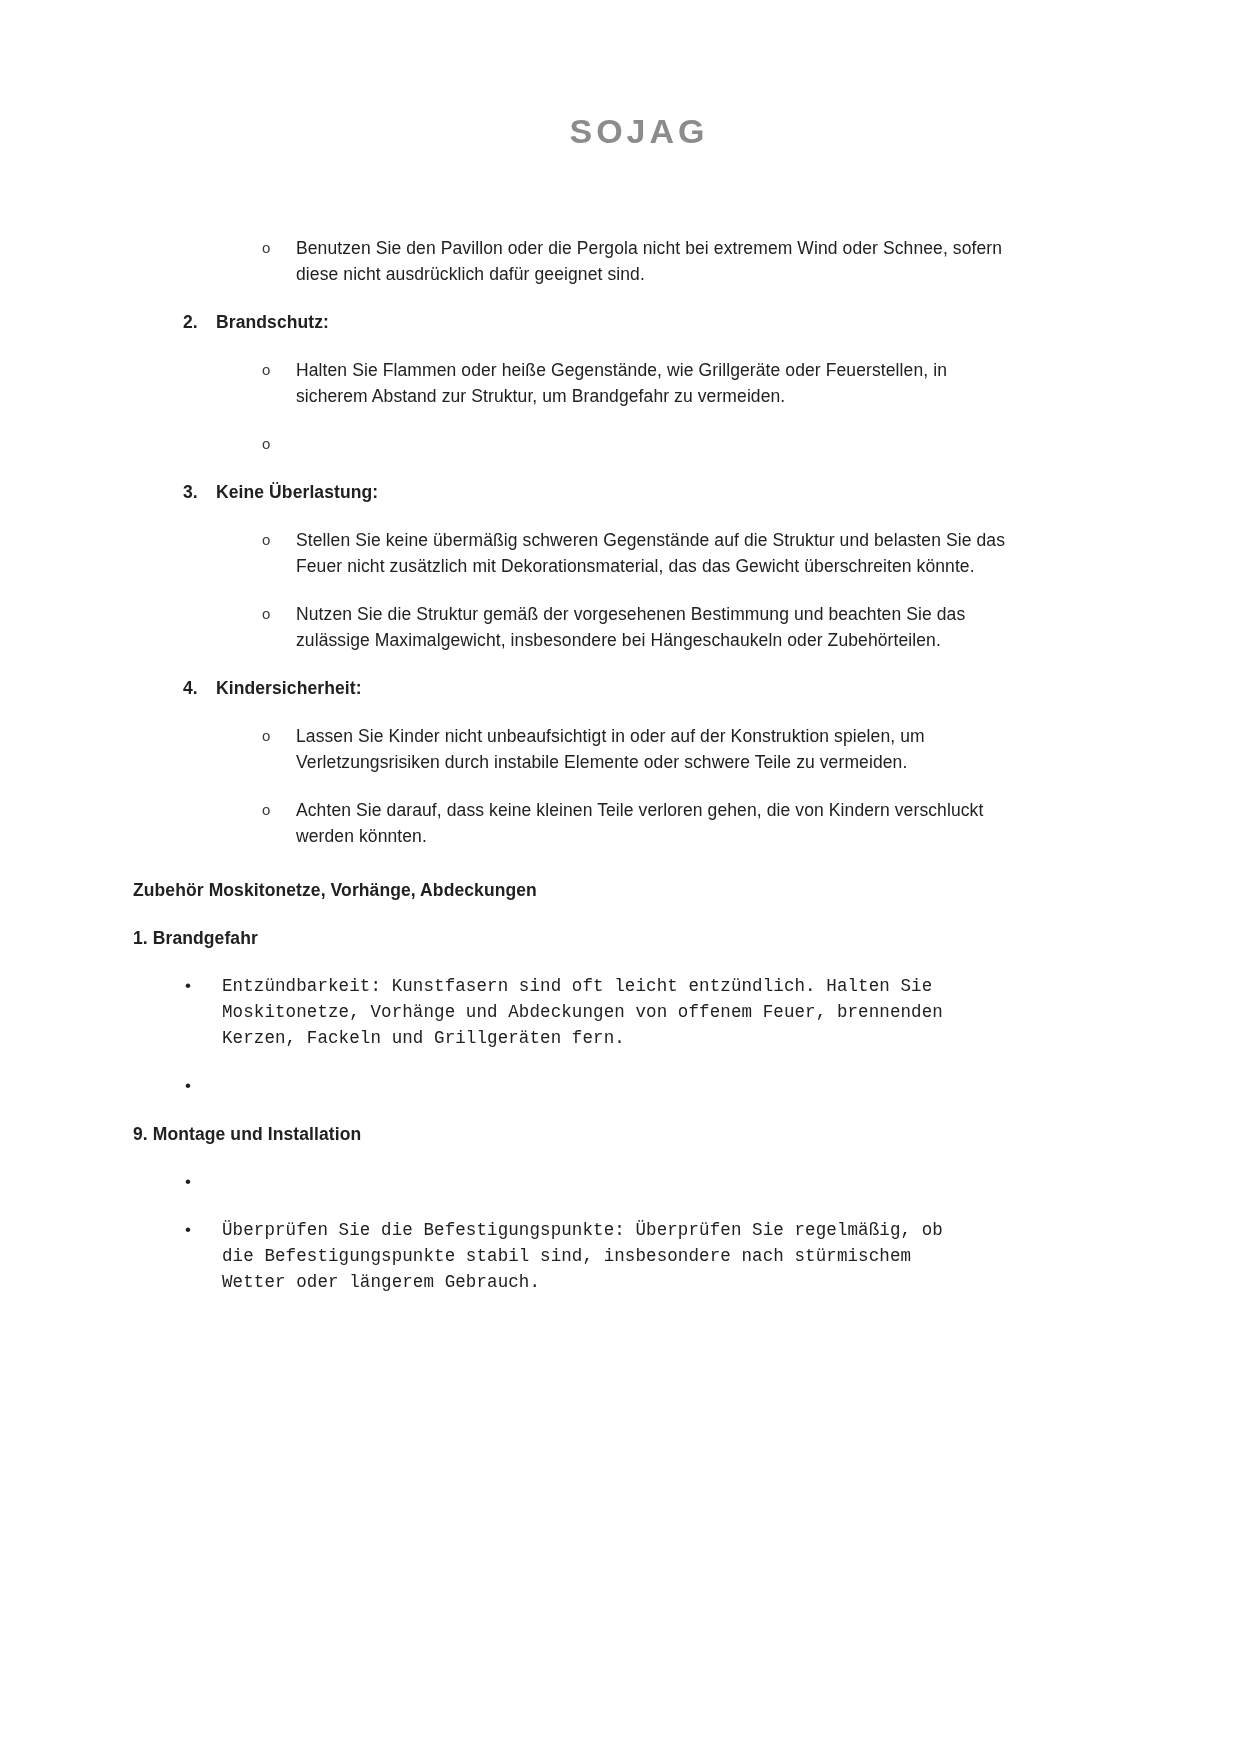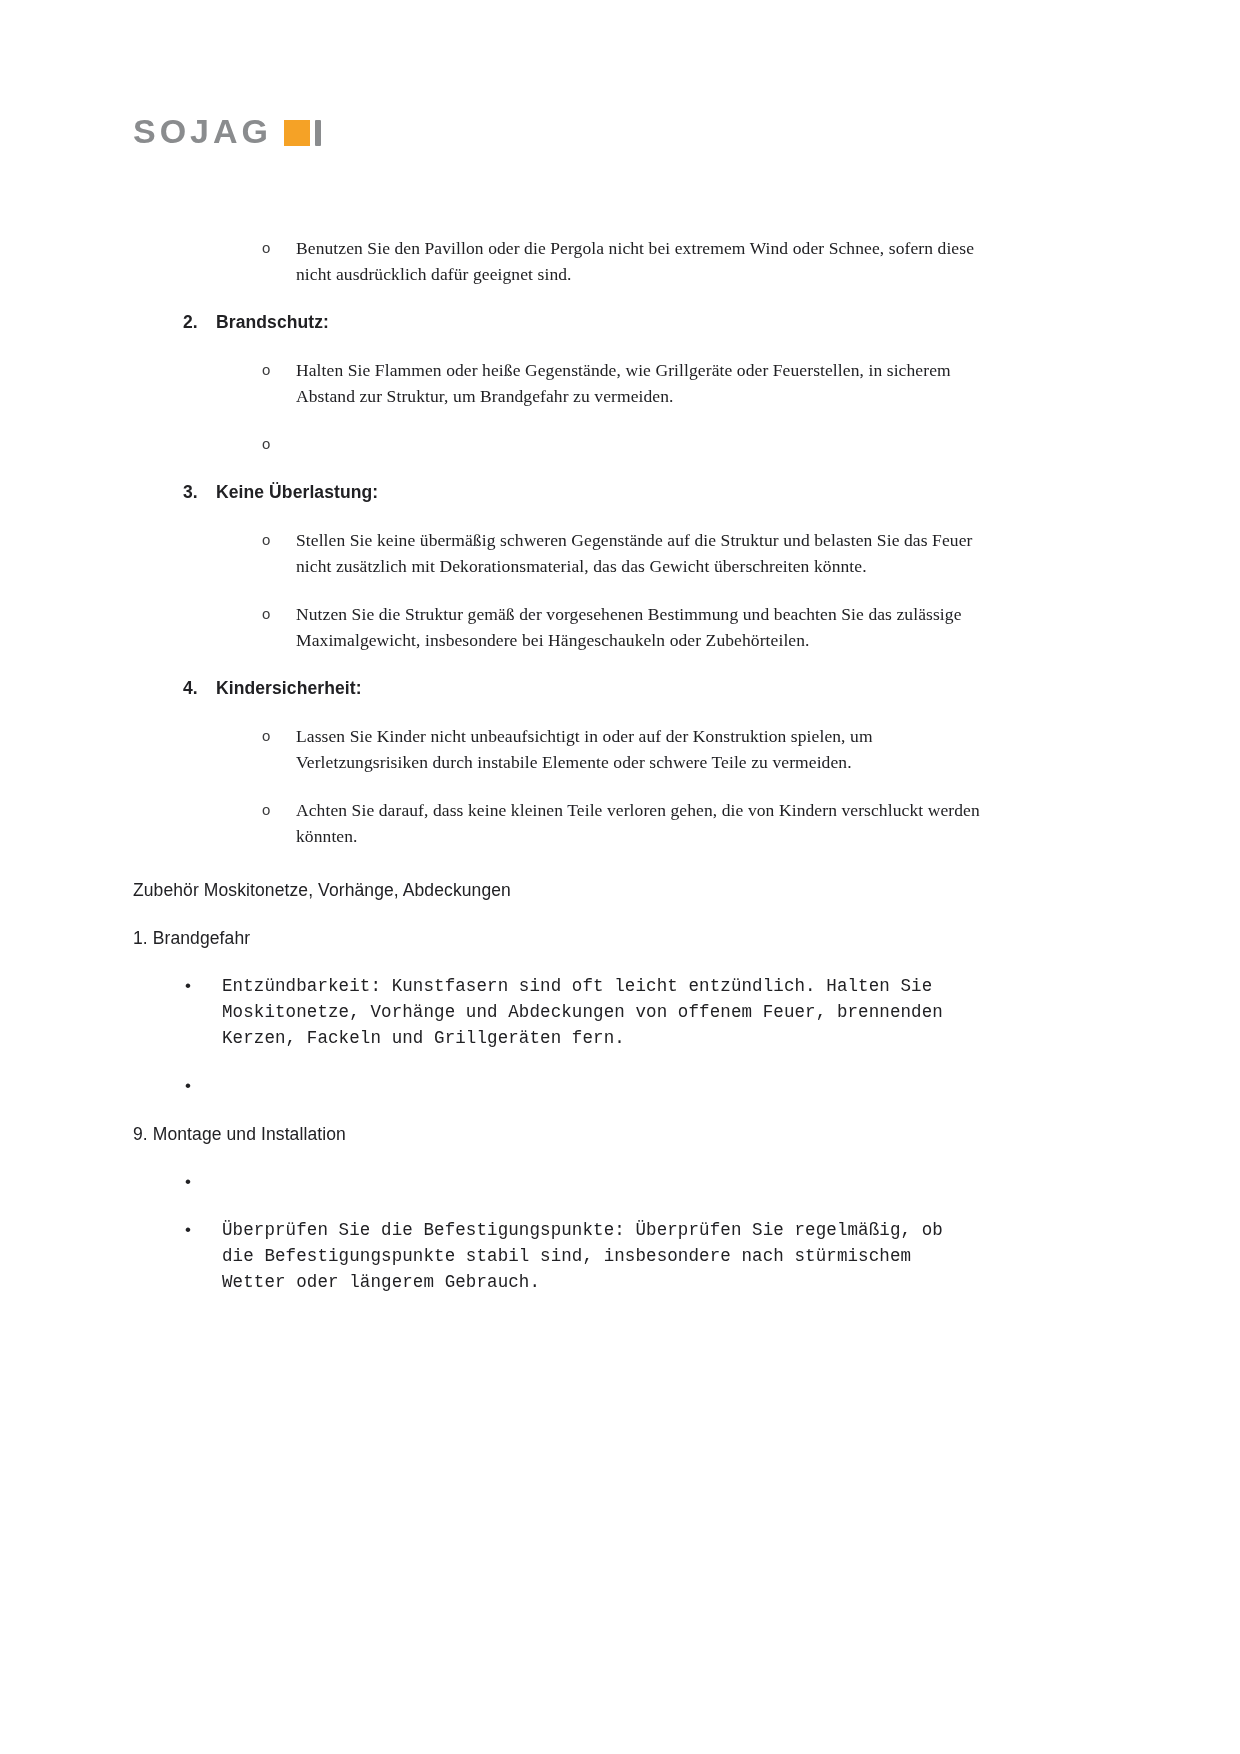--- a/index.html
+++ b/index.html
@@ -17,20 +17,21 @@
     width: 1240px;
     height: 1754px;
     padding: 113px 95px 0 133px;
   }
 
   
   .logo-row {
     display: flex;
     align-items: center;
     height: 36px;
+    flex-direction: column;
   }
   .logo-text {
     font-size: 34px;
     font-weight: 700;
     letter-spacing: 4px;
     color: #8a8c8e;
     line-height: 36px;
   }
   .logo-square {
     width: 26px;
@@ -66,24 +67,24 @@
     display: flex;
     margin-left: 129px;           
   }
   .o-item .marker {
     flex: 0 0 34px;
     width: 34px;
     font-size: 15px;
     line-height: 26px;
     color: #3a3a3c;
   }
-  .o-item .txt { max-width: 712px; font-family: Liberation Serif, serif; }
+  .o-item .txt { max-width: 712px; }
 
   
-  .h-left { font-weight: 400; margin-left: 0; }
+  .h-left { font-weight: 700; margin-left: 0; }
   .h-gap  { margin-top: 28px; }
 
   
   .b-item {
     display: flex;
     margin-left: 52px;            
   }
   .b-item .marker {
     flex: 0 0 37px;
     width: 37px;

